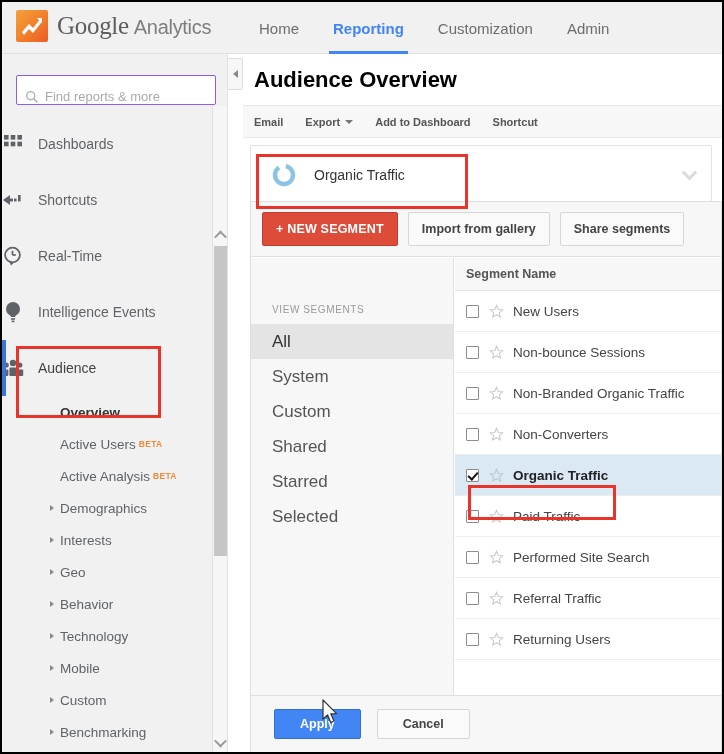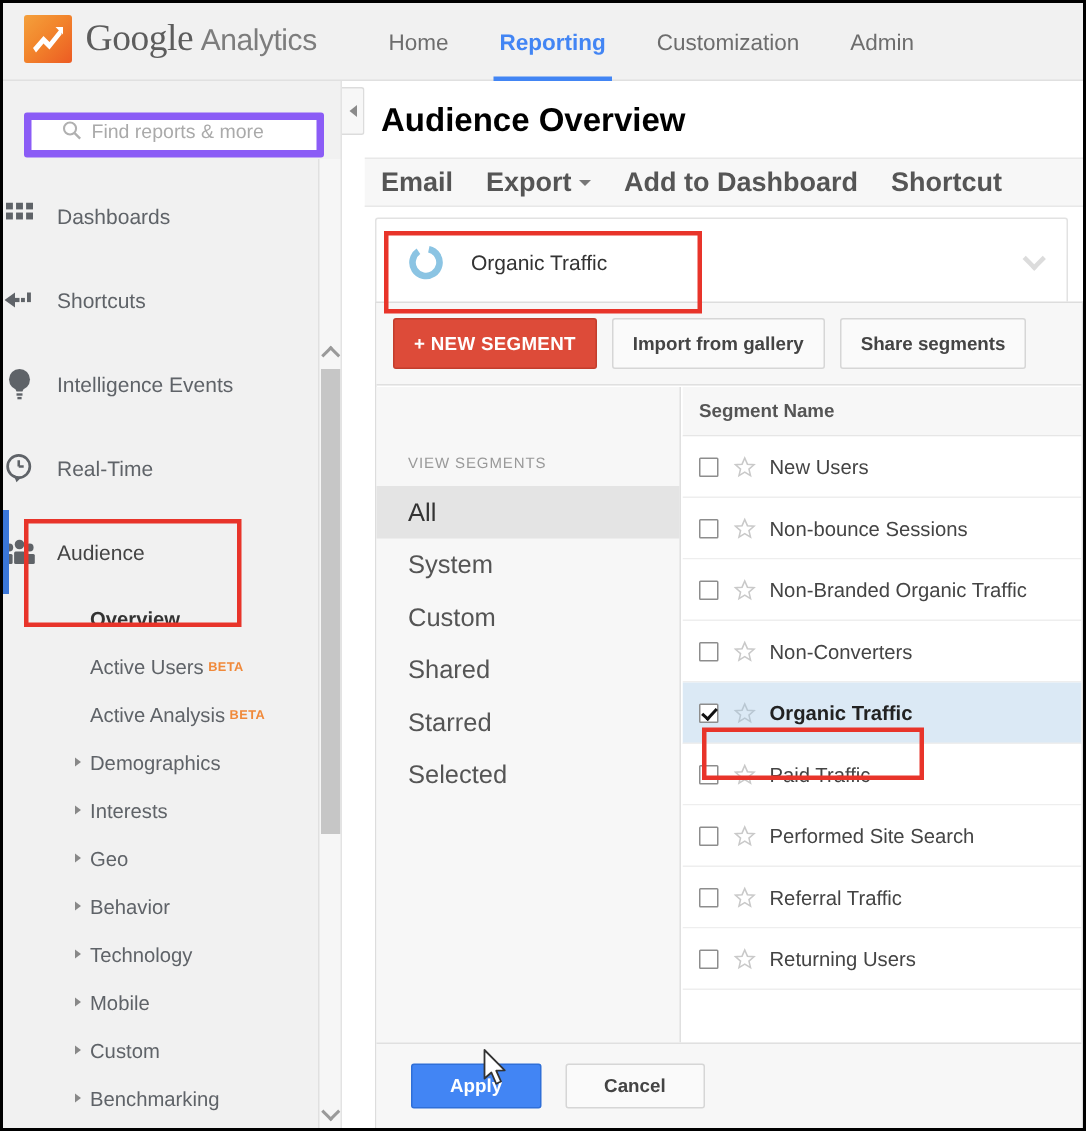--- a/index.html
+++ b/index.html
@@ -43,22 +43,22 @@
     content:""; position:absolute; left:13px; right:13px; bottom:0; height:3px; background:#4285f4;
   }
 
   
   #sidebar {
     position:absolute; left:0; top:52px; width:226px; bottom:0;
     background:#f1f1f1; border-right:1px solid #e3e3e3; overflow:hidden;
   }
   #searchbox {
     position:absolute; left:14px; top:21px; width:200px; height:30px;
-    background:#fff; border:5px solid #8b5cf6; border-radius:2px;
-    display:flex; align-items:flex-start; padding:0 20px;
+    background:#fff; border:1px solid #8b5cf6; border-radius:2px;
+    display:flex; align-items:flex-end; padding:0 8px;
   }
   #searchbox .sicon { width:14px; height:14px; flex:0 0 14px; margin-right:6px; }
   #searchbox input {
     border:0; outline:0; font-size:13px; color:#555; width:100%;
     font-family:"Liberation Sans", sans-serif; background:transparent;
   }
   #searchbox input::placeholder { color:#aaa; }
 
   #navlist { position:absolute; left:0; top:62px; right:0; bottom:0; }
   .mainitem {
@@ -105,21 +105,21 @@
   
   #content { position:absolute; left:241px; top:52px; right:0; bottom:0; background:#fff; overflow:hidden; }
   #page-title {
     height:52px; display:flex; align-items:center; padding-left:11px;
     font-size:22px; font-weight:bold; color:#000; border-bottom:1px solid #e8e8e8;
   }
   #report-toolbar {
     height:32px; background:#f7f7f7; border-bottom:1px solid #e8e8e8;
     display:flex; align-items:center; padding-left:11px;
   }
-  .tbitem { font-size:18px; font-weight:bold; color:#555; margin-right:22px; cursor:pointer; display:flex; align-items:center;text-align:right; }
+  .tbitem { font-size:11px; font-weight:bold; color:#555; margin-right:22px; cursor:pointer; display:flex; align-items:center;text-align:right; }
   .tb-caret { width:0;height:0;border-top:4px solid #777;border-left:4px solid transparent;border-right:4px solid transparent; margin-left:5px; }
 
   
   #segment-bar {
     margin:7px 10px 0 7px; height:58px; background:#fff;
     border:1px solid #e2e2e2; border-radius:2px; position:relative;
   }
   #seg-chip { position:absolute; left:20px; top:8px; display:flex; align-items:center; height:42px; }
   .donut { width:26px; height:26px; flex:0 0 26px; }
   #seg-chip .seg-name { margin-left:17px; font-size:14px; color:#333; }
@@ -250,40 +250,40 @@
             <rect x="6" y="5.6" width="4" height="2.8" fill="#5f6368"></rect>
             <rect x="11" y="5.6" width="2.6" height="2.8" fill="#5f6368"></rect>
             <rect x="15" y="2" width="2.6" height="6.4" fill="#5f6368"></rect>
           </svg>
         </span>
         <span class="mi-label">Shortcuts</span>
       </div>
 
       <div class="mainitem">
         <span class="mi-icon">
+          <svg width="20" height="20" viewBox="0 0 20 20">
+            <circle cx="9.5" cy="9" r="7.4" fill="none" stroke="#5f6368" stroke-width="1.8"></circle>
+            <polygon points="6,14.5 11,16.5 8,19.5" fill="#5f6368"></polygon>
+            <line x1="9.5" y1="4.8" x2="9.5" y2="9" stroke="#5f6368" stroke-width="1.7"></line>
+            <line x1="9.5" y1="9" x2="12.8" y2="9" stroke="#5f6368" stroke-width="1.7"></line>
+          </svg>
+        </span>
+        <span class="mi-label">Real-Time</span>
+      </div>
+
+      <div class="mainitem">
+        <span class="mi-icon">
           <svg width="18" height="22" viewBox="0 0 18 22">
             <circle cx="9" cy="8" r="7" fill="#5f6368"></circle>
             <polygon points="4.6,10.5 13.4,10.5 11,16 7,16" fill="#5f6368"></polygon>
             <rect x="7" y="17.2" width="4" height="1.6" fill="#5f6368"></rect>
             <rect x="7.6" y="19.6" width="2.8" height="1.6" fill="#5f6368"></rect>
           </svg>
         </span>
         <span class="mi-label">Intelligence Events</span>
-      </div>
-
-      <div class="mainitem">
-        <span class="mi-icon">
-          <svg width="20" height="20" viewBox="0 0 20 20">
-            <circle cx="9.5" cy="9" r="7.4" fill="none" stroke="#5f6368" stroke-width="1.8"></circle>
-            <polygon points="6,14.5 11,16.5 8,19.5" fill="#5f6368"></polygon>
-            <line x1="9.5" y1="4.8" x2="9.5" y2="9" stroke="#5f6368" stroke-width="1.7"></line>
-            <line x1="9.5" y1="9" x2="12.8" y2="9" stroke="#5f6368" stroke-width="1.7"></line>
-          </svg>
-        </span>
-        <span class="mi-label">Real-Time</span>
       </div>
 
       <div class="mainitem sel">
         <span class="mi-icon">
           <svg width="22" height="18" viewBox="0 0 22 18">
             <circle cx="11" cy="4" r="3.2" fill="#5f6368"></circle>
             <circle cx="4.2" cy="6" r="2.6" fill="#5f6368"></circle>
             <circle cx="17.8" cy="6" r="2.6" fill="#5f6368"></circle>
             <rect x="7.4" y="8.6" width="7.2" height="8.4" rx="1" fill="#5f6368"></rect>
             <rect x="0.8" y="10.4" width="5.6" height="6.6" rx="1" fill="#5f6368"></rect>

